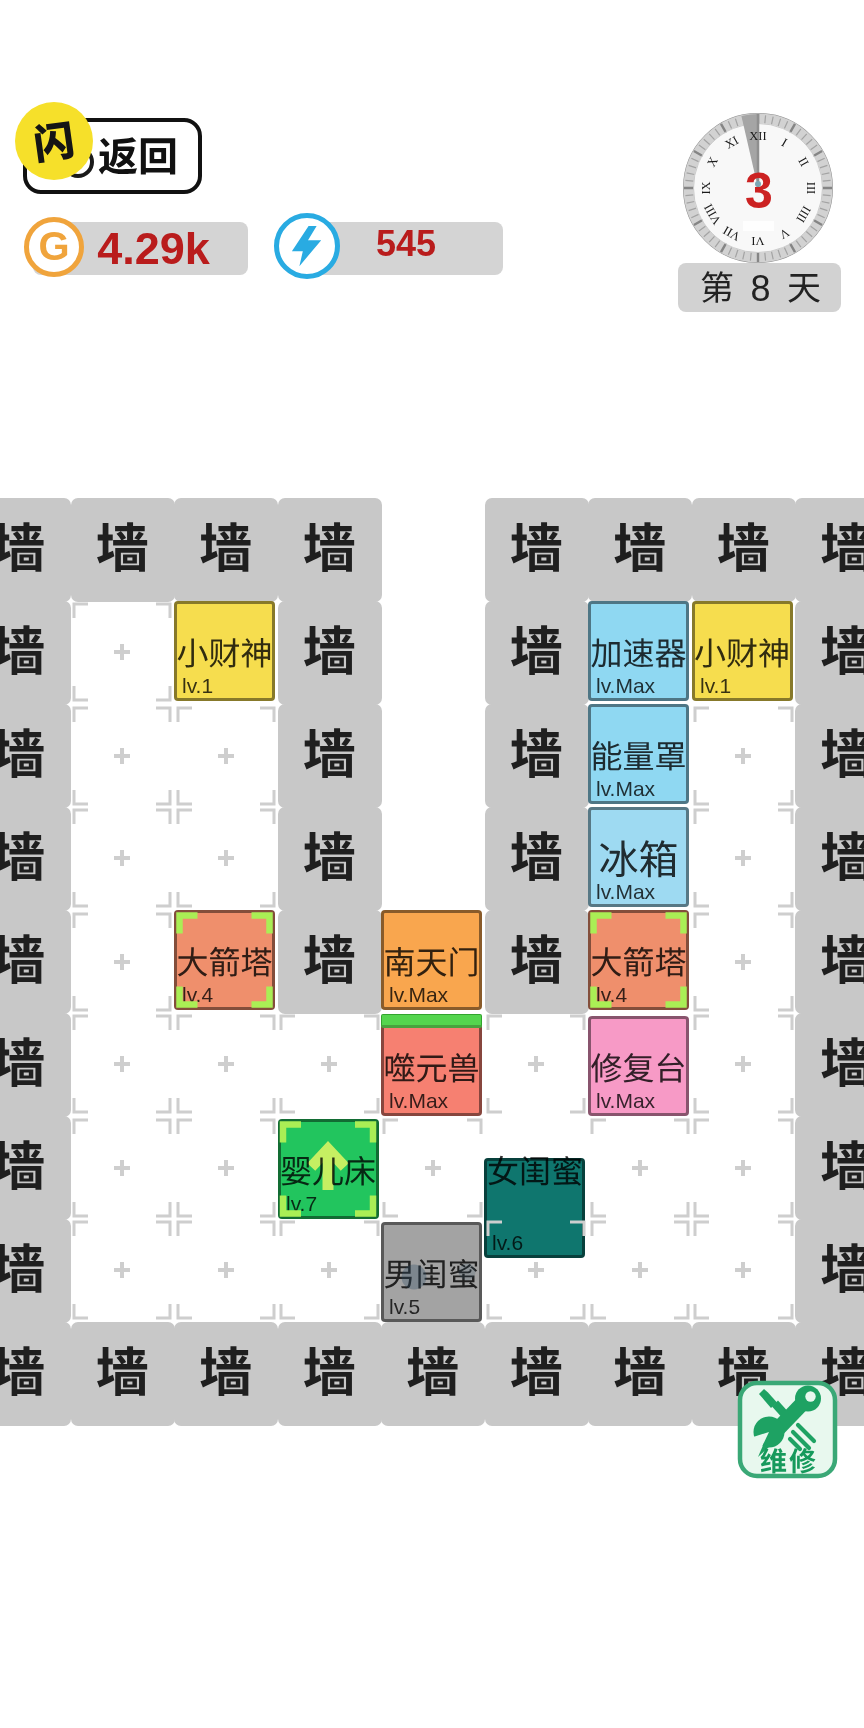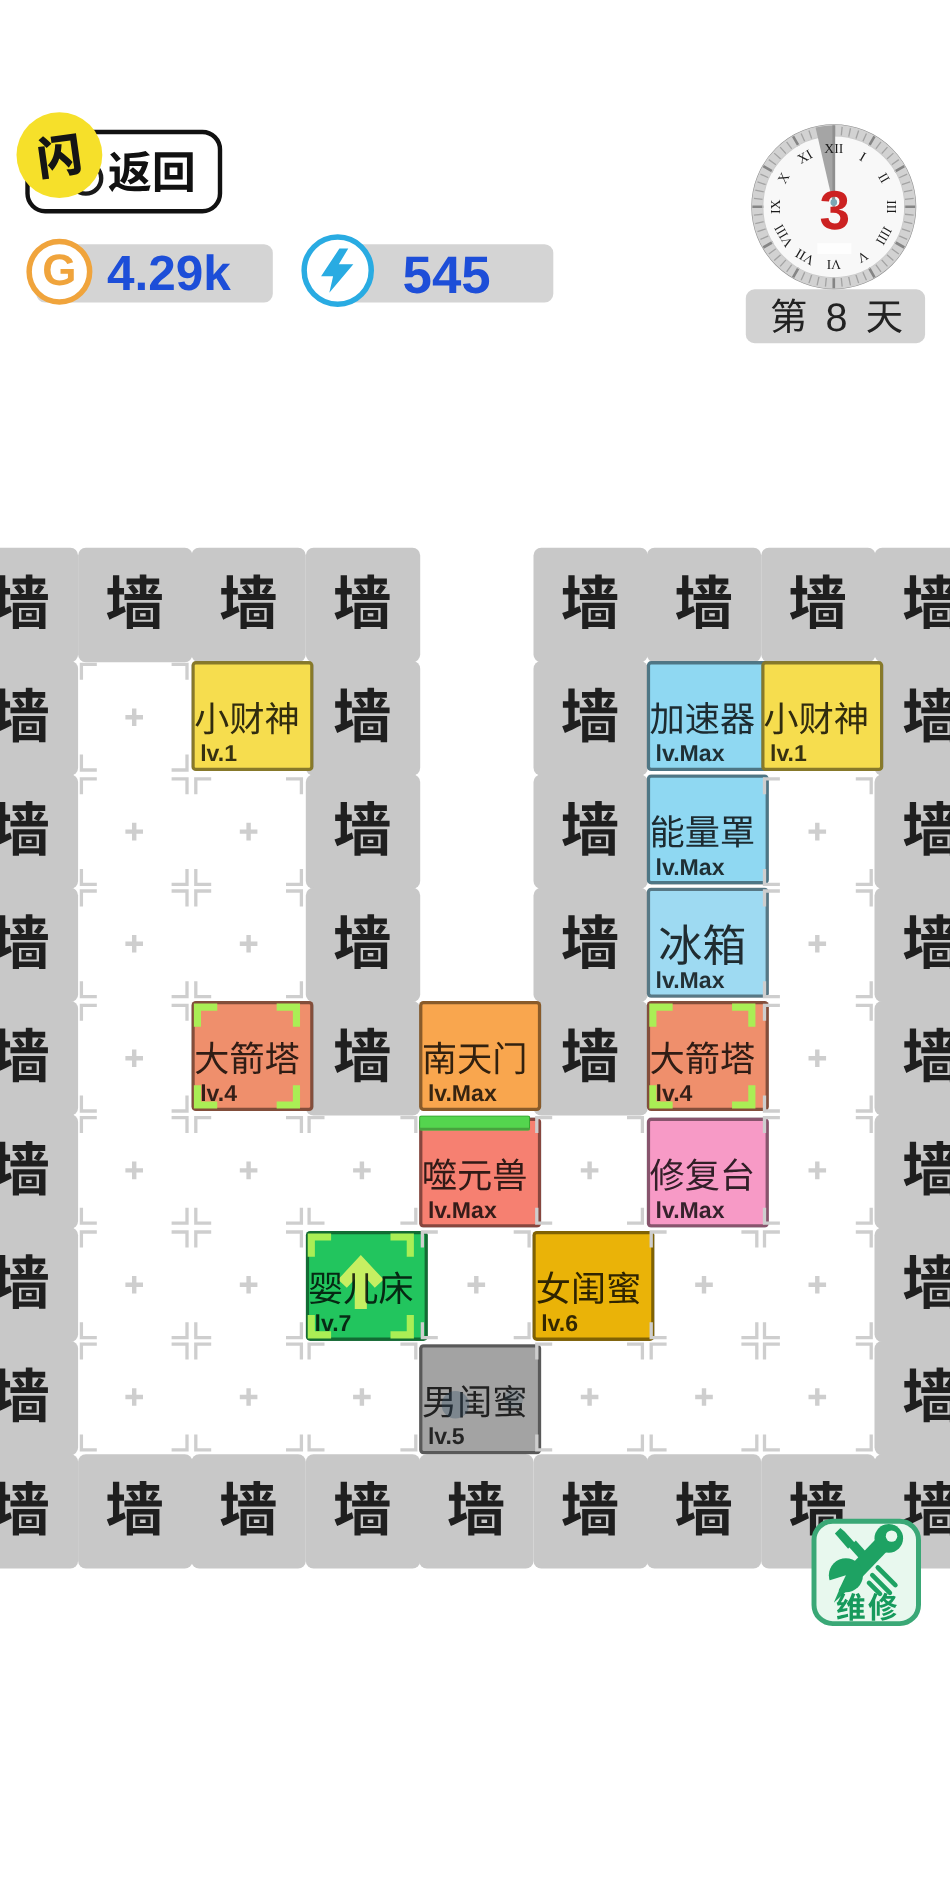--- a/index.html
+++ b/index.html
@@ -1,26 +1,26 @@
 <!DOCTYPE html>
 <html><head><meta charset="utf-8"><style>
 * { margin:0; padding:0; box-sizing:border-box; }
 html,body { width:864px; height:1728px; background:#fff; font-family:"Liberation Sans", sans-serif; position:relative; overflow:hidden; }
 .w { position:absolute; width:104.0px; height:103.5px; background:#c8c8c8; border-radius:7px; }
-.t { position:absolute; width:111px; height:100px; border:3px solid rgba(0,0,0,0.45); border-radius:4px;font-weight:bold; }
+.t { position:absolute; width:101px; height:100px; border:3px solid rgba(0,0,0,0.45); border-radius:4px; }
 .t .lv { position:absolute; left:5px; bottom:0px; font-size:21px; line-height:1.15; color:rgba(0,0,0,0.78); }
 .hp { position:absolute; width:101px; height:14px; background:#54d54e; border:1px solid rgba(0,90,0,0.4); border-bottom:3px solid #48a23e; border-radius:2px; }
 .backbtn { position:absolute; left:23px; top:118px; width:179px; height:76px; background:#fff; border:4px solid #111; border-radius:18px; }
 .cres { position:absolute; left:62px; top:146px; width:32px; height:32px; border:4.5px solid #1a1a1a; border-radius:50%; }
 .logo { position:absolute; left:15px; top:102px; width:78px; height:78px; background:#f6e02a; border-radius:50%; }
 .pill { position:absolute; top:222px; height:53px; background:#d4d4d4; border-radius:8px; }
 .coin { position:absolute; left:24px; top:217px; width:60px; height:60px; background:#fff; border:5px solid #f0a43c; border-radius:50%; color:#f0a43c; font-size:40px; font-weight:bold; text-align:center; line-height:48px; }
 .bolt-c { position:absolute; left:274px; top:213px; width:66px; height:66px; background:#fff; border:5px solid #29abe2; border-radius:50%; }
 .boltsvg { position:absolute; left:285px; top:223px; width:46px; height:46px; }
-.num { position:absolute; top:223px; font-size:45px; font-weight:bold; color:#1d4ed8; text-align:center; }
+.num { position:absolute; top:223px; font-size:45px; font-weight:bold; color:#b91c1c; text-align:center; }
 .daybox { position:absolute; left:678px; top:263px; width:163px; height:49px; background:#d2d2d2; border-radius:8px; }
 .day8 { position:absolute; left:744px; top:268px; width:33px; font-size:36px; color:#222; text-align:center; }
 svg.overlay { position:absolute; left:0; top:0; pointer-events:none; }
 </style></head><body>
 <div class="w" style="left:-33.0px;top:498.0px"></div>
 <div class="w" style="left:70.5px;top:498.0px"></div>
 <div class="w" style="left:174.0px;top:498.0px"></div>
 <div class="w" style="left:277.5px;top:498.0px"></div>
 <div class="w" style="left:484.5px;top:498.0px"></div>
 <div class="w" style="left:588.0px;top:498.0px"></div>
@@ -84,35 +84,35 @@
 <div class="t" style="left:381px;top:1016px;background:#f68071">
     <span class="lv">lv.Max</span>
   </div>
 <div class="hp" style="left:381px;top:1014px"></div>
 <div class="t" style="left:588px;top:1016px;background:#f79ac6">
     <span class="lv">lv.Max</span>
   </div>
 <div class="t" style="left:278px;top:1119px;background:#22c55e">
     <span class="lv">lv.7</span>
   </div>
-<div class="t" style="left:484px;top:1119px;background:#eab308">
+<div class="t" style="left:484px;top:1158px;background:#0f766e">
     <span class="lv">lv.6</span>
   </div>
 <div class="t" style="left:381px;top:1222px;background:#a3a3a3">
     <span class="lv">lv.5</span>
   </div>
 <div class="backbtn"></div>
 <div class="cres"></div>
 <div class="logo"></div>
 <div class="pill" style="left:33px;width:215px"></div>
 <div class="pill" style="left:286px;width:217px"></div>
 <div class="coin">G</div>
 <div class="bolt-c"></div>
 <div class="num" style="left:96px;width:115px">4.29k</div>
-<div class="num" style="left:361px;width:90px;font-size:48px">545</div>
+<div class="num" style="left:361px;width:90px;font-size:36px">545</div>
 <div class="daybox"></div>
 <div class="day8">8</div>
 <svg class="boltsvg" viewBox="0 0 40 40">
     <path d="M20.5 2.5 L6 24.5 H15.5 L12.5 37.5 L31.5 15 H20 L27.5 2.5 Z" fill="#29abe2"></path>
   </svg>
 <svg class="overlay" width="864" height="1728" viewBox="0 0 864 1728">
 <defs>
       <path id="g0" d="M595 186H691V129H595ZM514 241V74H775V241ZM812 677C792 637 754 582 726 548L799 513H703V680H923V779H703V850H590V779H364V680H590V513H505L571 553C552 590 509 642 472 679L390 631C422 596 459 549 478 513H327V412H969V513H816C843 545 876 590 906 635ZM367 366V-87H473V-51H816V-86H927V366ZM473 40V275H816V40ZM24 189 70 74C153 112 255 162 350 209L324 310L238 274V508H320V618H238V836H130V618H36V508H130V229C90 213 54 199 24 189Z"></path>
       <path id="g1" d="M464 826V24C464 4 456 -2 436 -3C415 -4 343 -5 270 -2C282 -23 296 -59 301 -80C395 -81 457 -79 494 -66C530 -54 545 -31 545 24V826ZM705 571C791 427 872 240 895 121L976 154C950 274 865 458 777 598ZM202 591C177 457 121 284 32 178C53 169 86 151 103 138C194 249 253 430 286 577Z"></path>
       <path id="g2" d="M225 666V380C225 249 212 70 34 -29C49 -42 70 -65 79 -79C269 37 290 228 290 379V666ZM267 129C315 72 371 -5 397 -54L449 -9C423 38 365 112 316 167ZM85 793V177H147V731H360V180H422V793ZM760 839V642H469V571H735C671 395 556 212 439 119C459 103 482 77 495 58C595 146 692 293 760 445V18C760 2 755 -3 740 -4C724 -4 673 -4 619 -3C630 -24 642 -58 647 -78C719 -78 767 -76 796 -64C826 -51 837 -29 837 18V571H953V642H837V839Z"></path>

